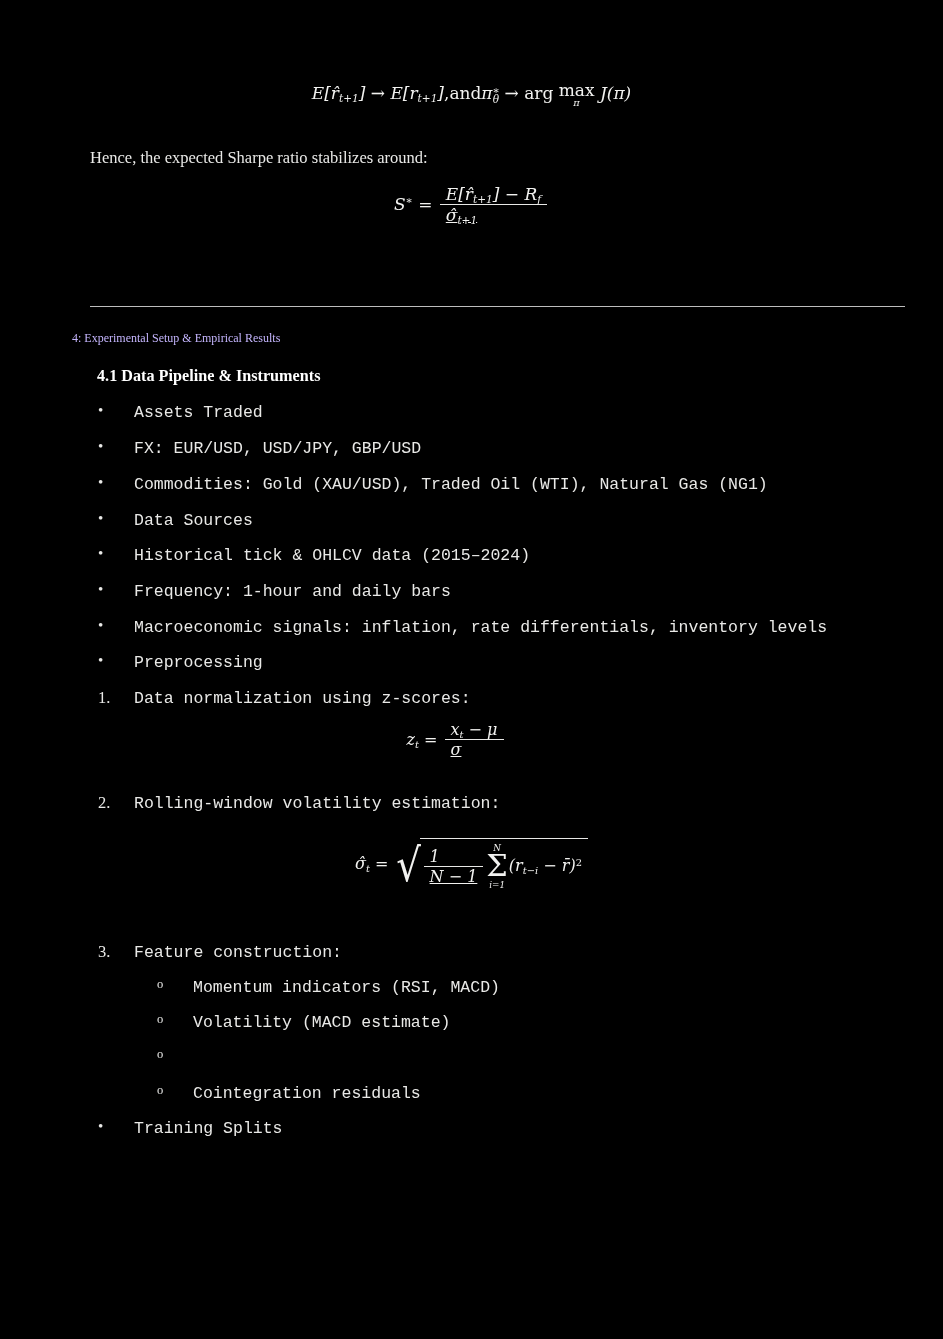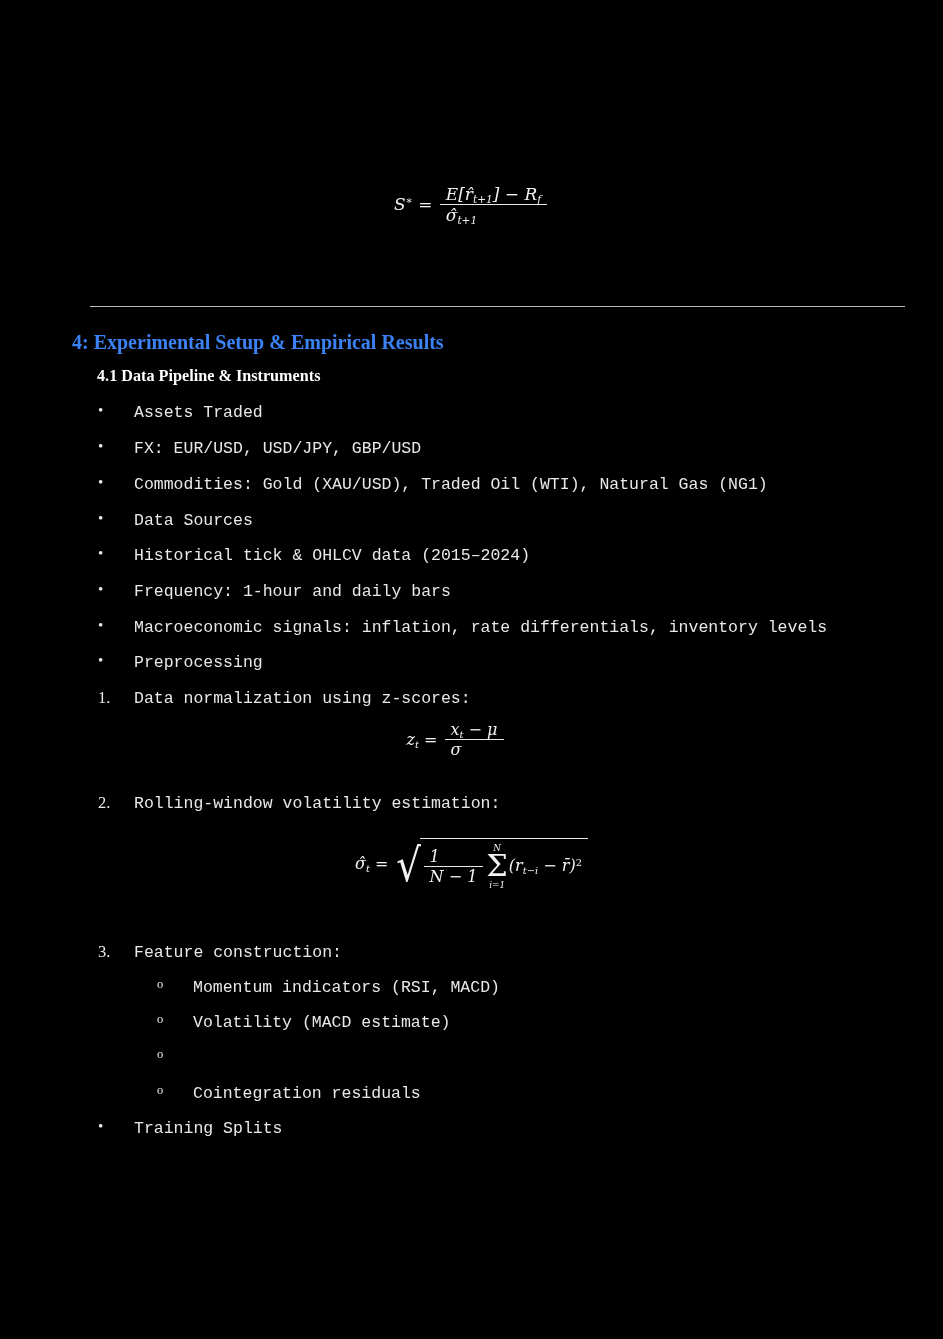--- a/index.html
+++ b/index.html
@@ -42,20 +42,21 @@
     margin: 0 2px;
   }
   .frac .num {
     display: block;
     padding: 0 6px 1px 6px;
     border-bottom: 1.3px solid #e8e8e6;
   }
   .frac .den {
     display: block;
     padding: 2px 6px 0 6px;
+    text-decoration: underline;
   }
 
   sub, sup {
     font-size: 0.62em;
     font-style: italic;
     line-height: 0;
   }
   sub { vertical-align: -0.32em; }
   sup { vertical-align: 0.56em; }
 
@@ -113,23 +114,23 @@
     position: absolute;
     left: 90px;
     top: 306px;
     width: 815px;
     height: 0;
     border-top: 1.6px solid #bdbdbd;
   }
 
   .h1 {
     position: absolute;
-    font-size: 20px;
-    font-weight: bold;
-    color: #3b82f6;
+    font-size: 12px;
+    font-weight: normal;
+    color: #c4b5fd;
     white-space: nowrap;
   }
   .h2 {
     position: absolute;
     font-size: 16.2px;
     font-weight: bold;
     color: #ffffff;
     white-space: nowrap;
   }
 
@@ -153,21 +154,25 @@
     font-family: Liberation Mono, monospace;
   }
   .li.bullet .marker { font-size: 15px; }
   .li.circle .marker { font-size: 12.5px; }
 </style>
 </head>
 <body>
 
 <div class="page">
 
-
+  <div class="mathrow math" style="position:absolute; left:0; top:82px; width:943px; font-size:17px;">
+    <span>E[r̂<sub>t+1</sub>] → E[r<sub>t+1</sub>]<span class="up">,and</span>π<sup style="vertical-align:0.5em;">∗</sup><sub style="margin-left:-7px;">θ</sub> →&nbsp;<span class="up">arg</span>&nbsp;<span class="oplim"><span class="opmain">max</span><span class="oplow">π</span></span>&nbsp;<span style="font-style:italic;">J</span>(π)</span>
+  </div>
+
+  <div class="para" style="left:90px; top:148px;">Hence, the expected Sharpe ratio stabilizes around:</div>
 
   <div class="mathrow math" style="position:absolute; left:0; top:186px; width:943px; font-size:17px;">
     <span>S<sup style="font-style:normal;">∗</sup> <span class="up">=</span> <span class="frac"><span class="num">E[r̂<sub>t+1</sub>] − R<sub>f</sub></span><span class="den">σ̂<sub>t+1</sub></span></span></span>
   </div>
 
 
   <div class="rule"></div>
 
   <div class="h1" style="left:72px; top:331px;">4: Experimental Setup &amp; Empirical Results</div>
   <div class="h2" style="left:97px; top:367px;">4.1 Data Pipeline &amp; Instruments</div>

